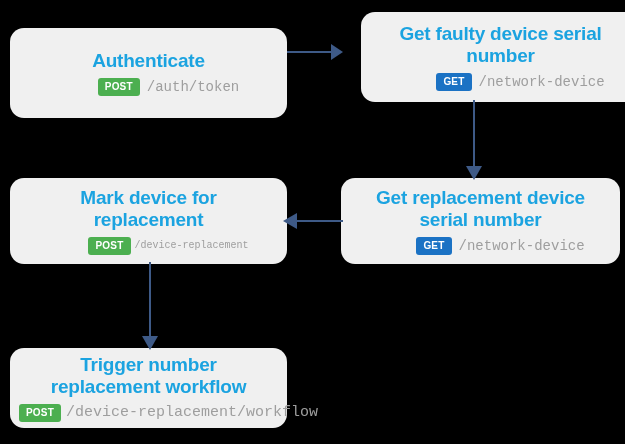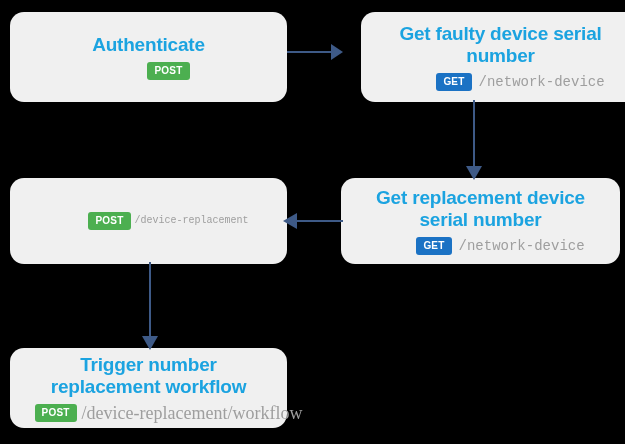--- a/index.html
+++ b/index.html
@@ -63,30 +63,30 @@
   .method-get  { background: #1b72c4; text-align: right; }
   .endpoint-path {
     color: #9e9e9e;
     font-family: "Liberation Mono", monospace;
     font-size: 14px;
     line-height: 1;
     letter-spacing: 0px;
   }
 
   
-  #card-authenticate        { left: 10px;  top: 12px;  width: 277px; height: 90px; }
+  #card-authenticate        { left: 10px;  top: 28px;  width: 277px; height: 90px; }
   #card-get-faulty          { left: 341px; top: 12px;  width: 279px; height: 90px; margin-left: 20px; }
   #card-mark-replacement    { left: 10px;  top: 178px; width: 277px; height: 86px; }
   #card-get-replacement     { left: 341px; top: 178px; width: 279px; height: 86px; }
   #card-trigger-workflow    { left: 10px;  top: 348px; width: 277px; height: 80px; }
 
   
   #card-mark-replacement .endpoint-row { gap: 4px; }
   #card-trigger-workflow .endpoint-row { gap: 5px; }
-  #card-trigger-workflow .endpoint-path { font-size: 18px; font-family: Liberation Serif, serif; }
+  #card-trigger-workflow .endpoint-path { font-size: 15px; }
   #card-mark-replacement .endpoint-path { font-size: 10px; }
 
   
   .connector {
     position: absolute;
     overflow: visible;
   }
   #conn-auth-to-faulty   { left: 287px; top: 40px;  width: 56px;  height: 24px; }
   #conn-faulty-to-repl   { left: 462px; top: 100px; width: 24px;  height: 80px; }
   #conn-repl-to-mark     { left: 283px; top: 209px; width: 60px;  height: 24px; }
@@ -94,33 +94,36 @@
 </style>
 </head>
 <body>
 
 <div id="canvas">
 
   <div class="card" id="card-authenticate">
     <div class="card-title">Authenticate</div>
     <div class="endpoint-row">
       <span class="method-badge method-post">POST</span>
+      <span class="endpoint-path">/auth/token</span>
     </div>
   </div>
 
   <div class="card" id="card-get-faulty">
     <div class="card-title">Get faulty device serial
 number</div>
     <div class="endpoint-row">
       <span class="method-badge method-get">GET</span>
       <span class="endpoint-path">/network-device</span>
     </div>
   </div>
 
   <div class="card" id="card-mark-replacement">
+    <div class="card-title">Mark device for
+replacement</div>
     <div class="endpoint-row">
       <span class="method-badge method-post">POST</span>
       <span class="endpoint-path">/device-replacement</span>
     </div>
   </div>
 
   <div class="card" id="card-get-replacement">
     <div class="card-title">Get replacement device
 serial number</div>
     <div class="endpoint-row">

